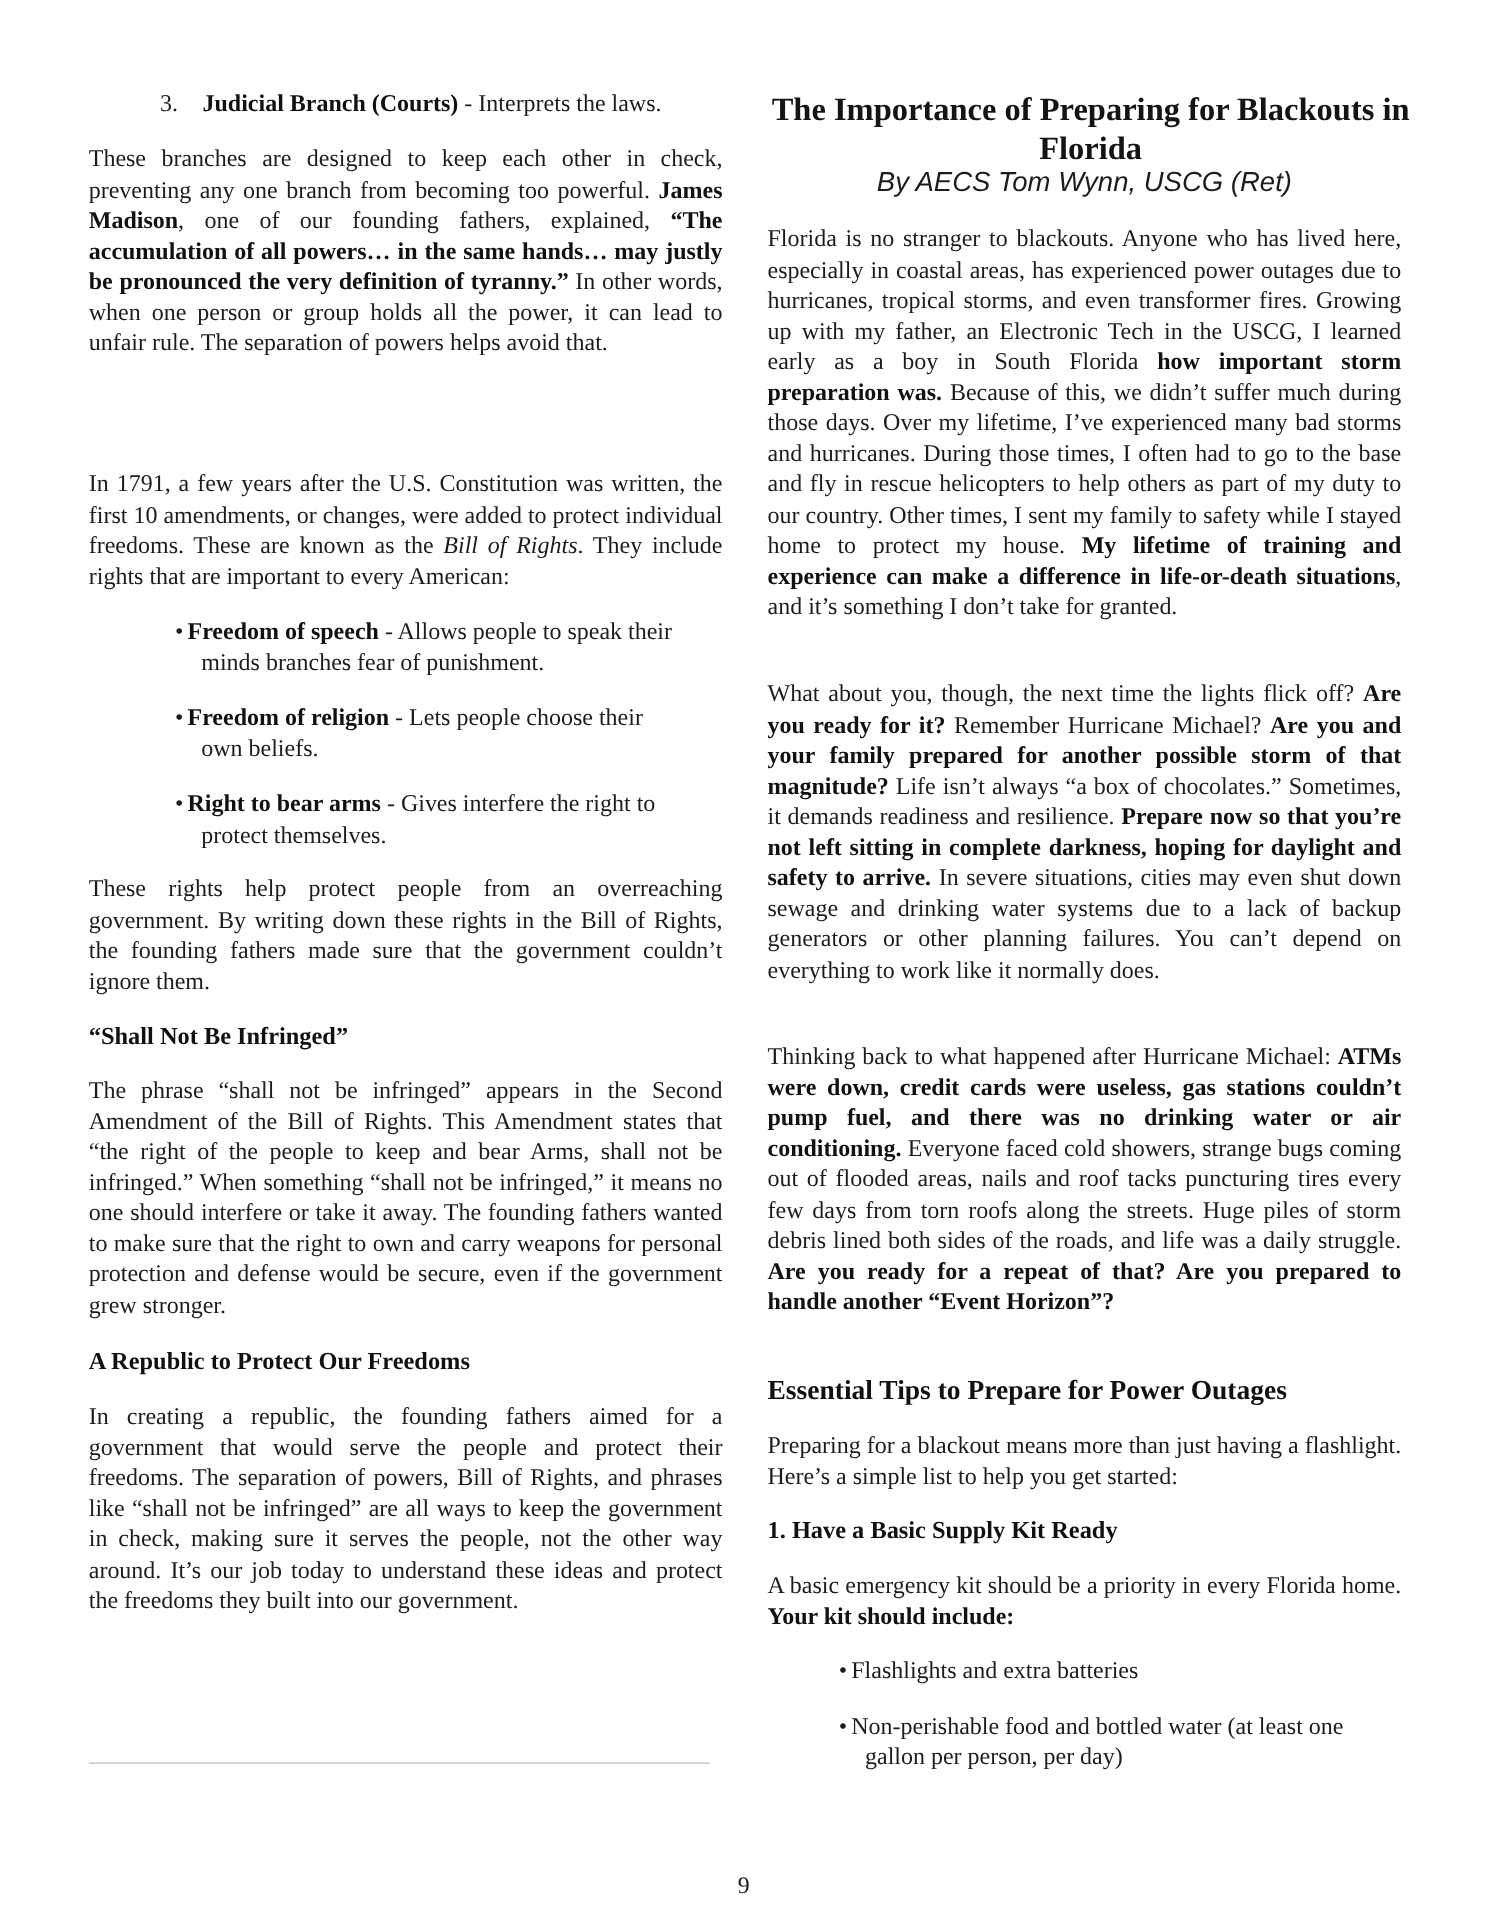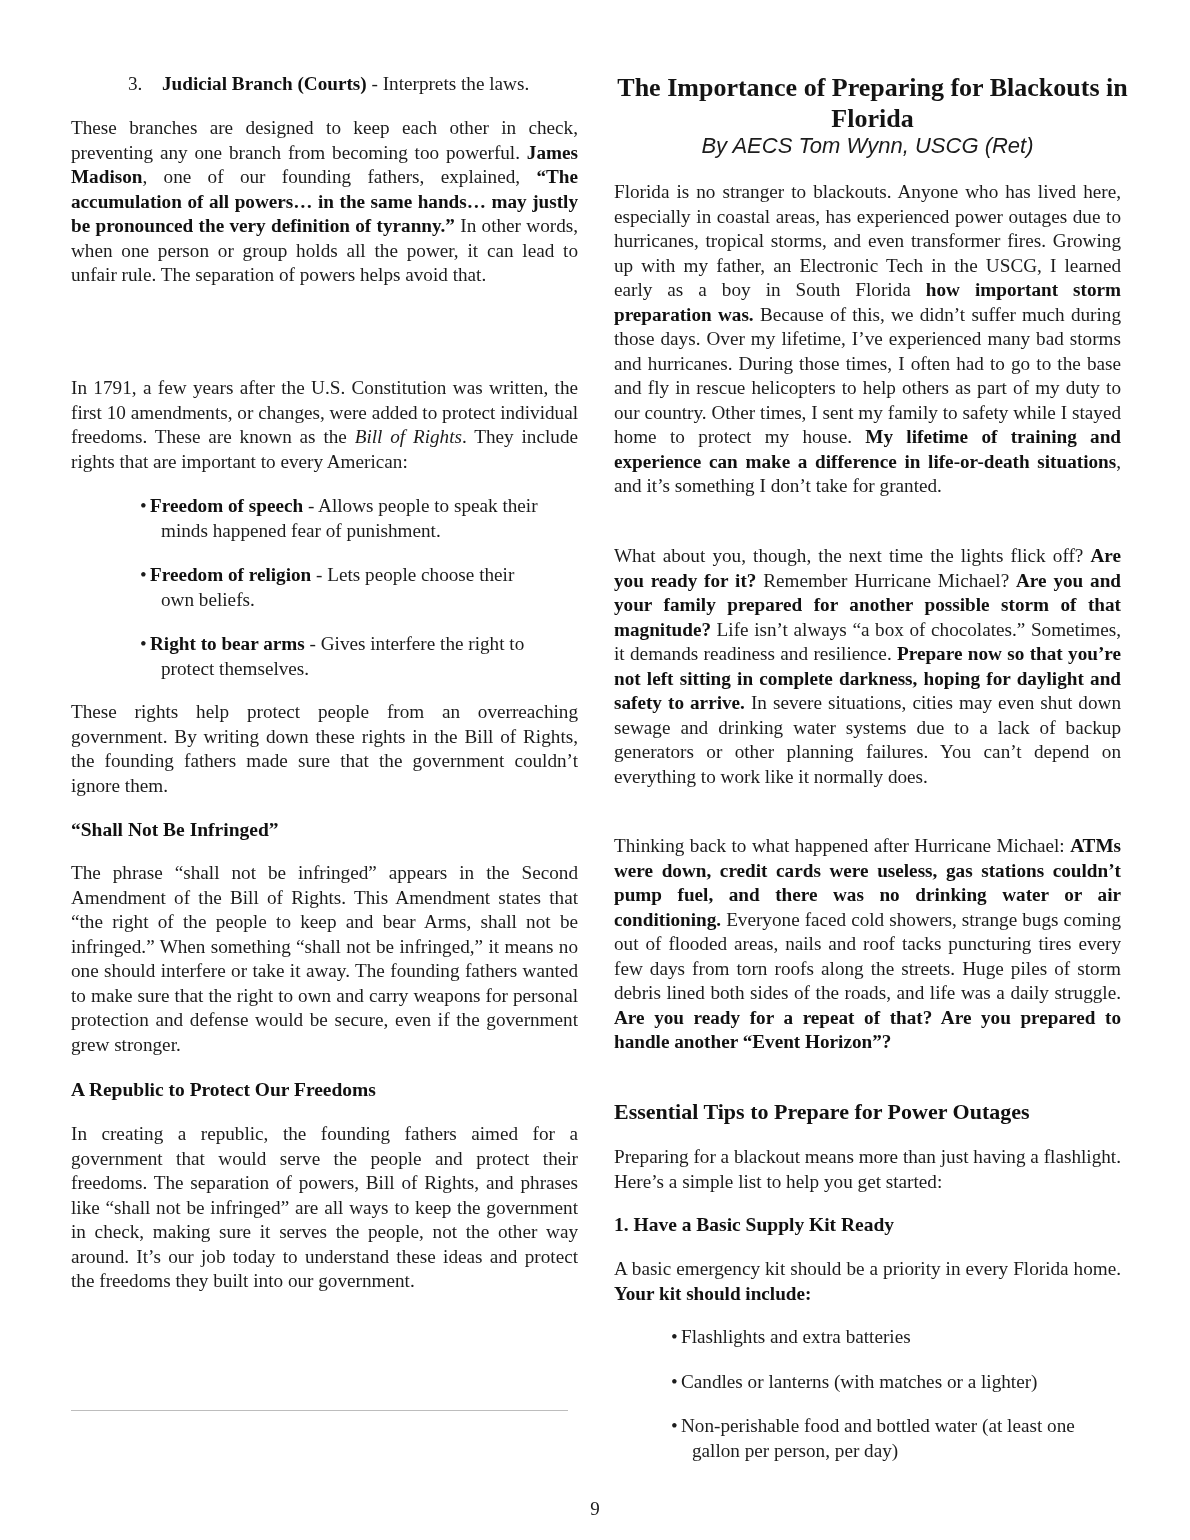--- a/index.html
+++ b/index.html
@@ -45,21 +45,21 @@
   </div>
 
   <p class="abs" style="top:116px;"><span>These branches are designed to keep each other in check, preventing any one branch from becoming too powerful. </span><b>James Madison</b><span>, one of our founding fathers, explained, </span><b>“The accumulation of all powers… in the same hands… may justly be pronounced the very definition of tyranny.”</b><span> In other words, when one person or group holds all the power, it can lead to unfair rule. The separation of powers helps avoid that.</span></p>
 
 
   <p class="abs" style="top:376px;"><span>In 1791, a few years after the U.S. Constitution was written, the first 10 amendments, or changes, were added to protect individual freedoms. These are known as the </span><i>Bill of Rights</i><span>. They include rights that are important to every American:</span></p>
 
   <div class="bullets" style="top:494px;">
     <div class="bullet">
       <span class="dot">•</span><b>Freedom of speech</b><span> - Allows people to speak their</span>
-      <span class="cont">minds happened fear of punishment.</span>
+      <span class="cont">minds branches fear of punishment.</span>
     </div>
     <div class="bullet" style="margin-top:20px;">
       <span class="dot">•</span><b>Freedom of religion</b><span> - Lets people choose their</span>
       <span class="cont">own beliefs.</span>
     </div>
     <div class="bullet" style="margin-top:20px;">
       <span class="dot">•</span><b>Right to bear arms</b><span> - Gives interfere the right to</span>
       <span class="cont">protect themselves.</span>
     </div>
   </div>
@@ -95,22 +95,19 @@
 
   <h3 class="abs" style="top:1213px;">1. Have a Basic Supply Kit Ready</h3>
 
   <p class="abs" style="top:1257px;"><span>A basic emergency kit should be a priority in every Florida home. </span><b>Your kit should include:</b></p>
 
   <div class="kit-list" style="top:1325px;">
     <div class="bullet">
       <span class="dot">•</span><span>Flashlights and extra batteries</span>
     </div>
     <div class="bullet" style="margin-top:20px;">
-      <span class="dot">•</span><span>Candles or lanterns (with matches or a lighter)</span>
-    </div>
-    <div class="bullet" style="margin-top:20px;">
       <span class="dot">•</span><span>Non-perishable food and bottled water (at least one</span>
       <span class="cont">gallon per person, per day)</span>
     </div>
   </div>
 </div>
 
 <div class="page-num">9</div>
 
 </body></html>

